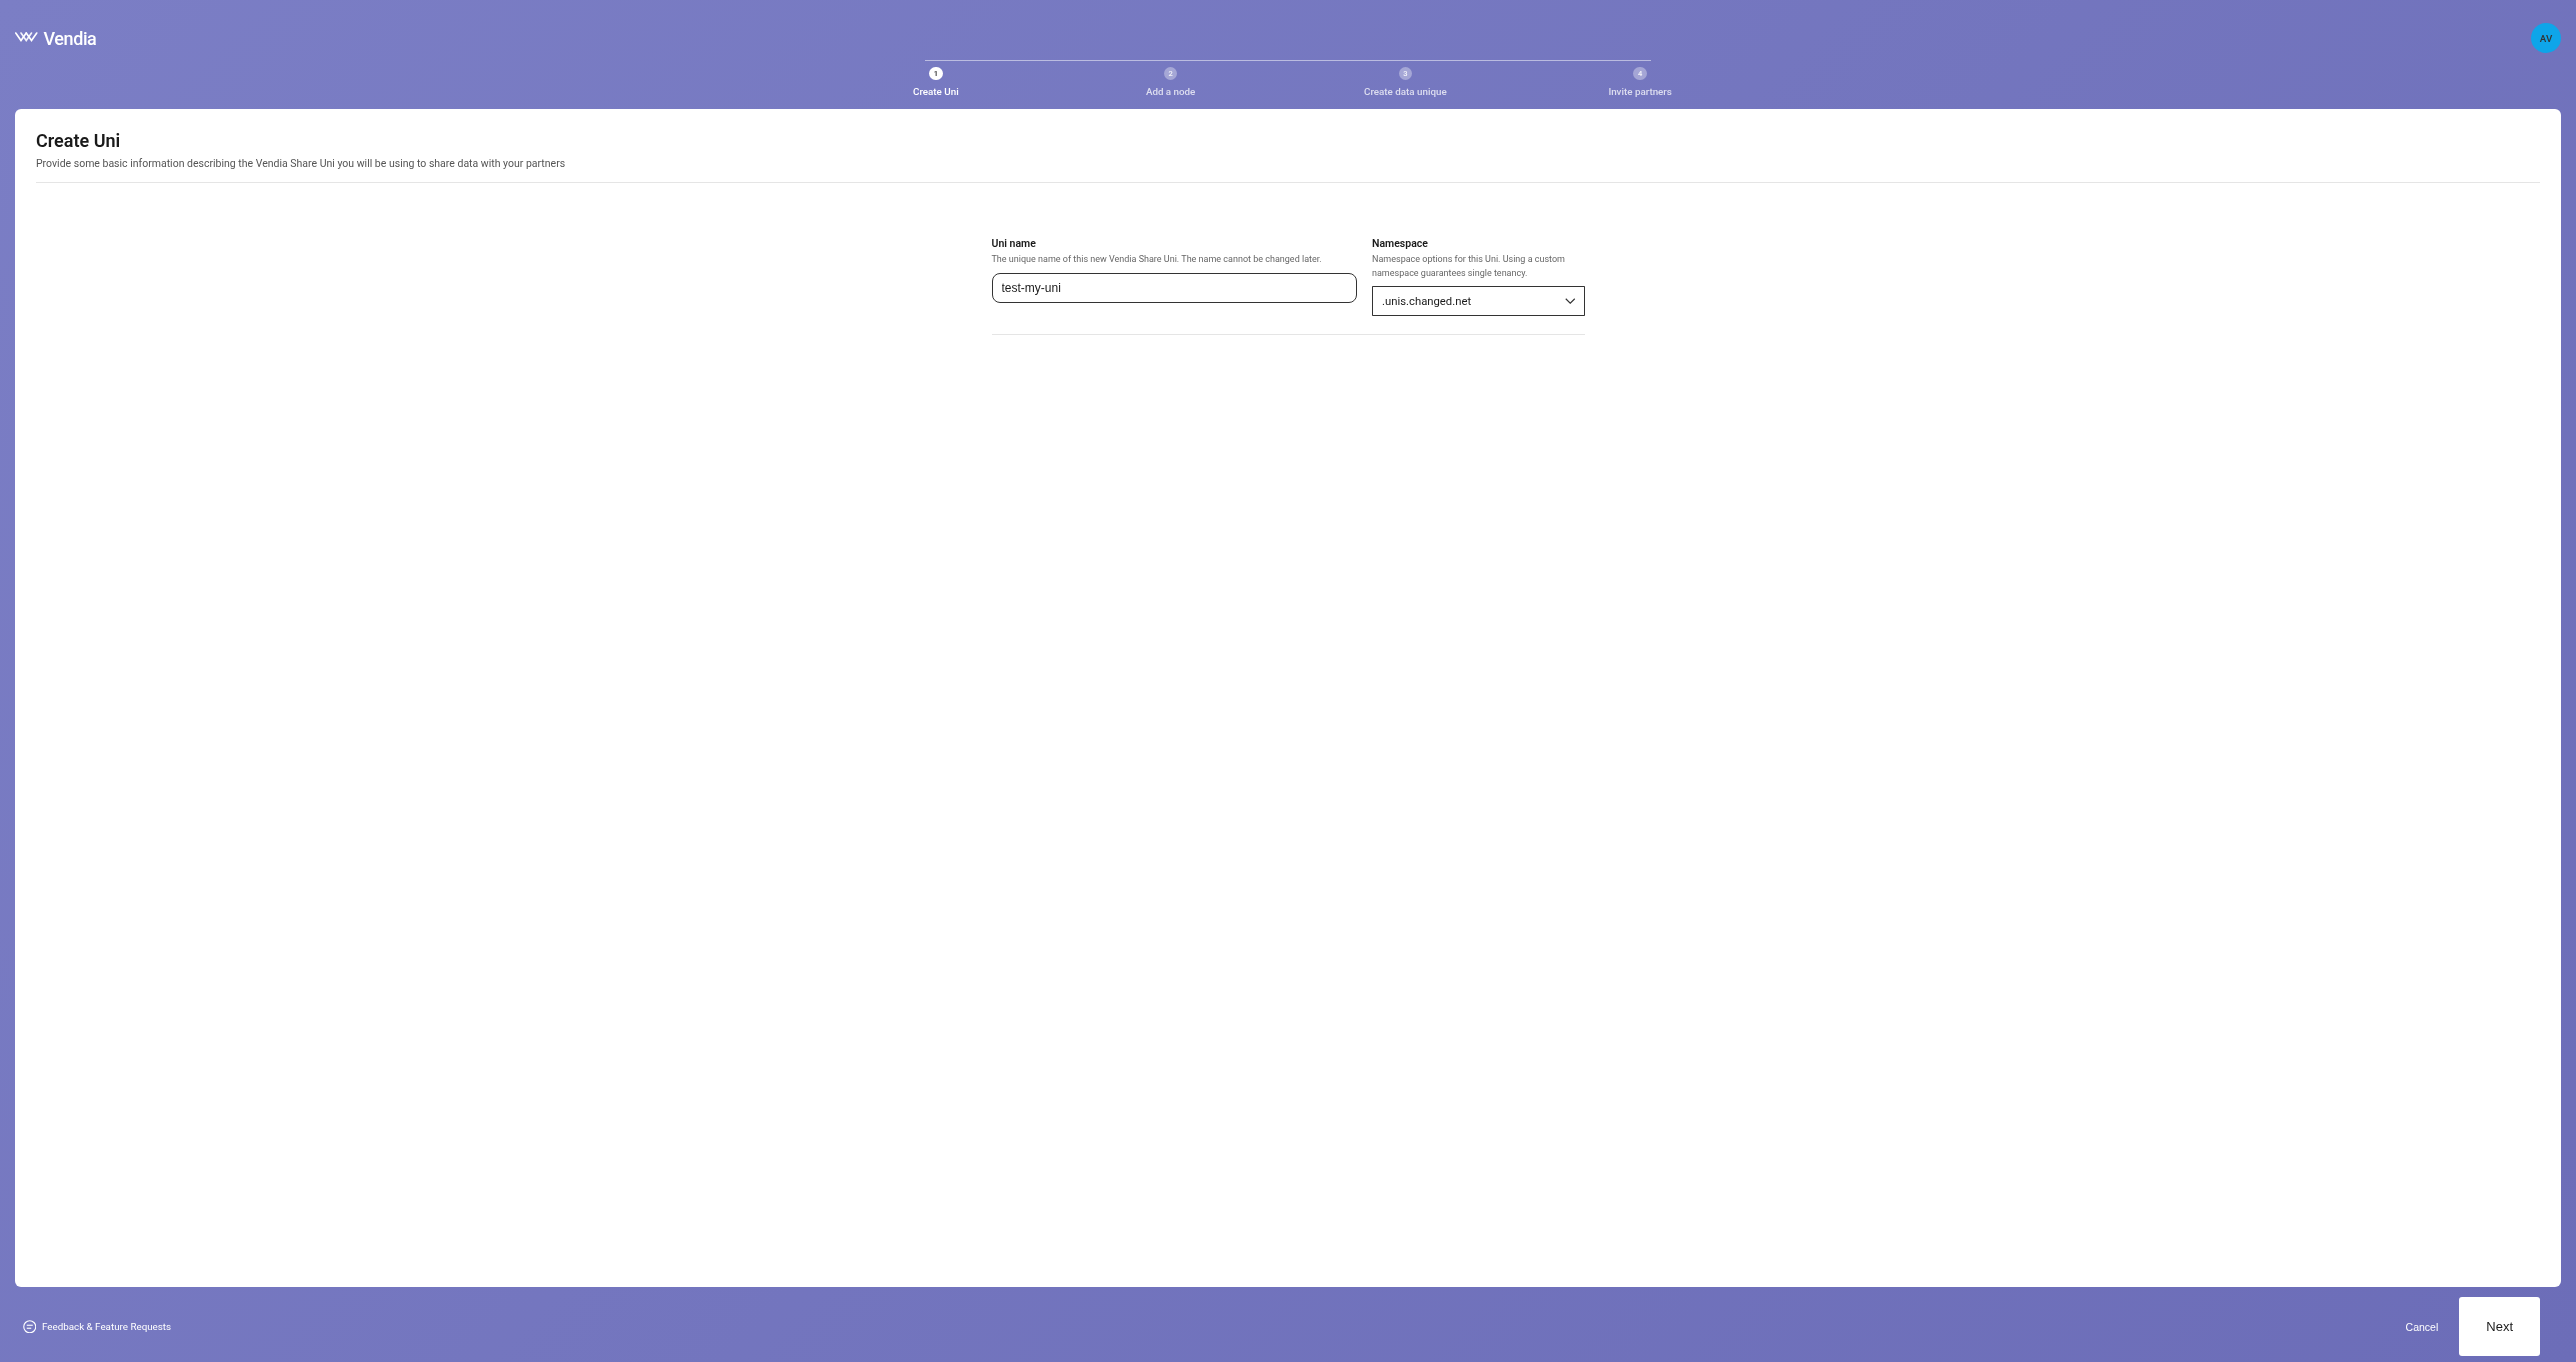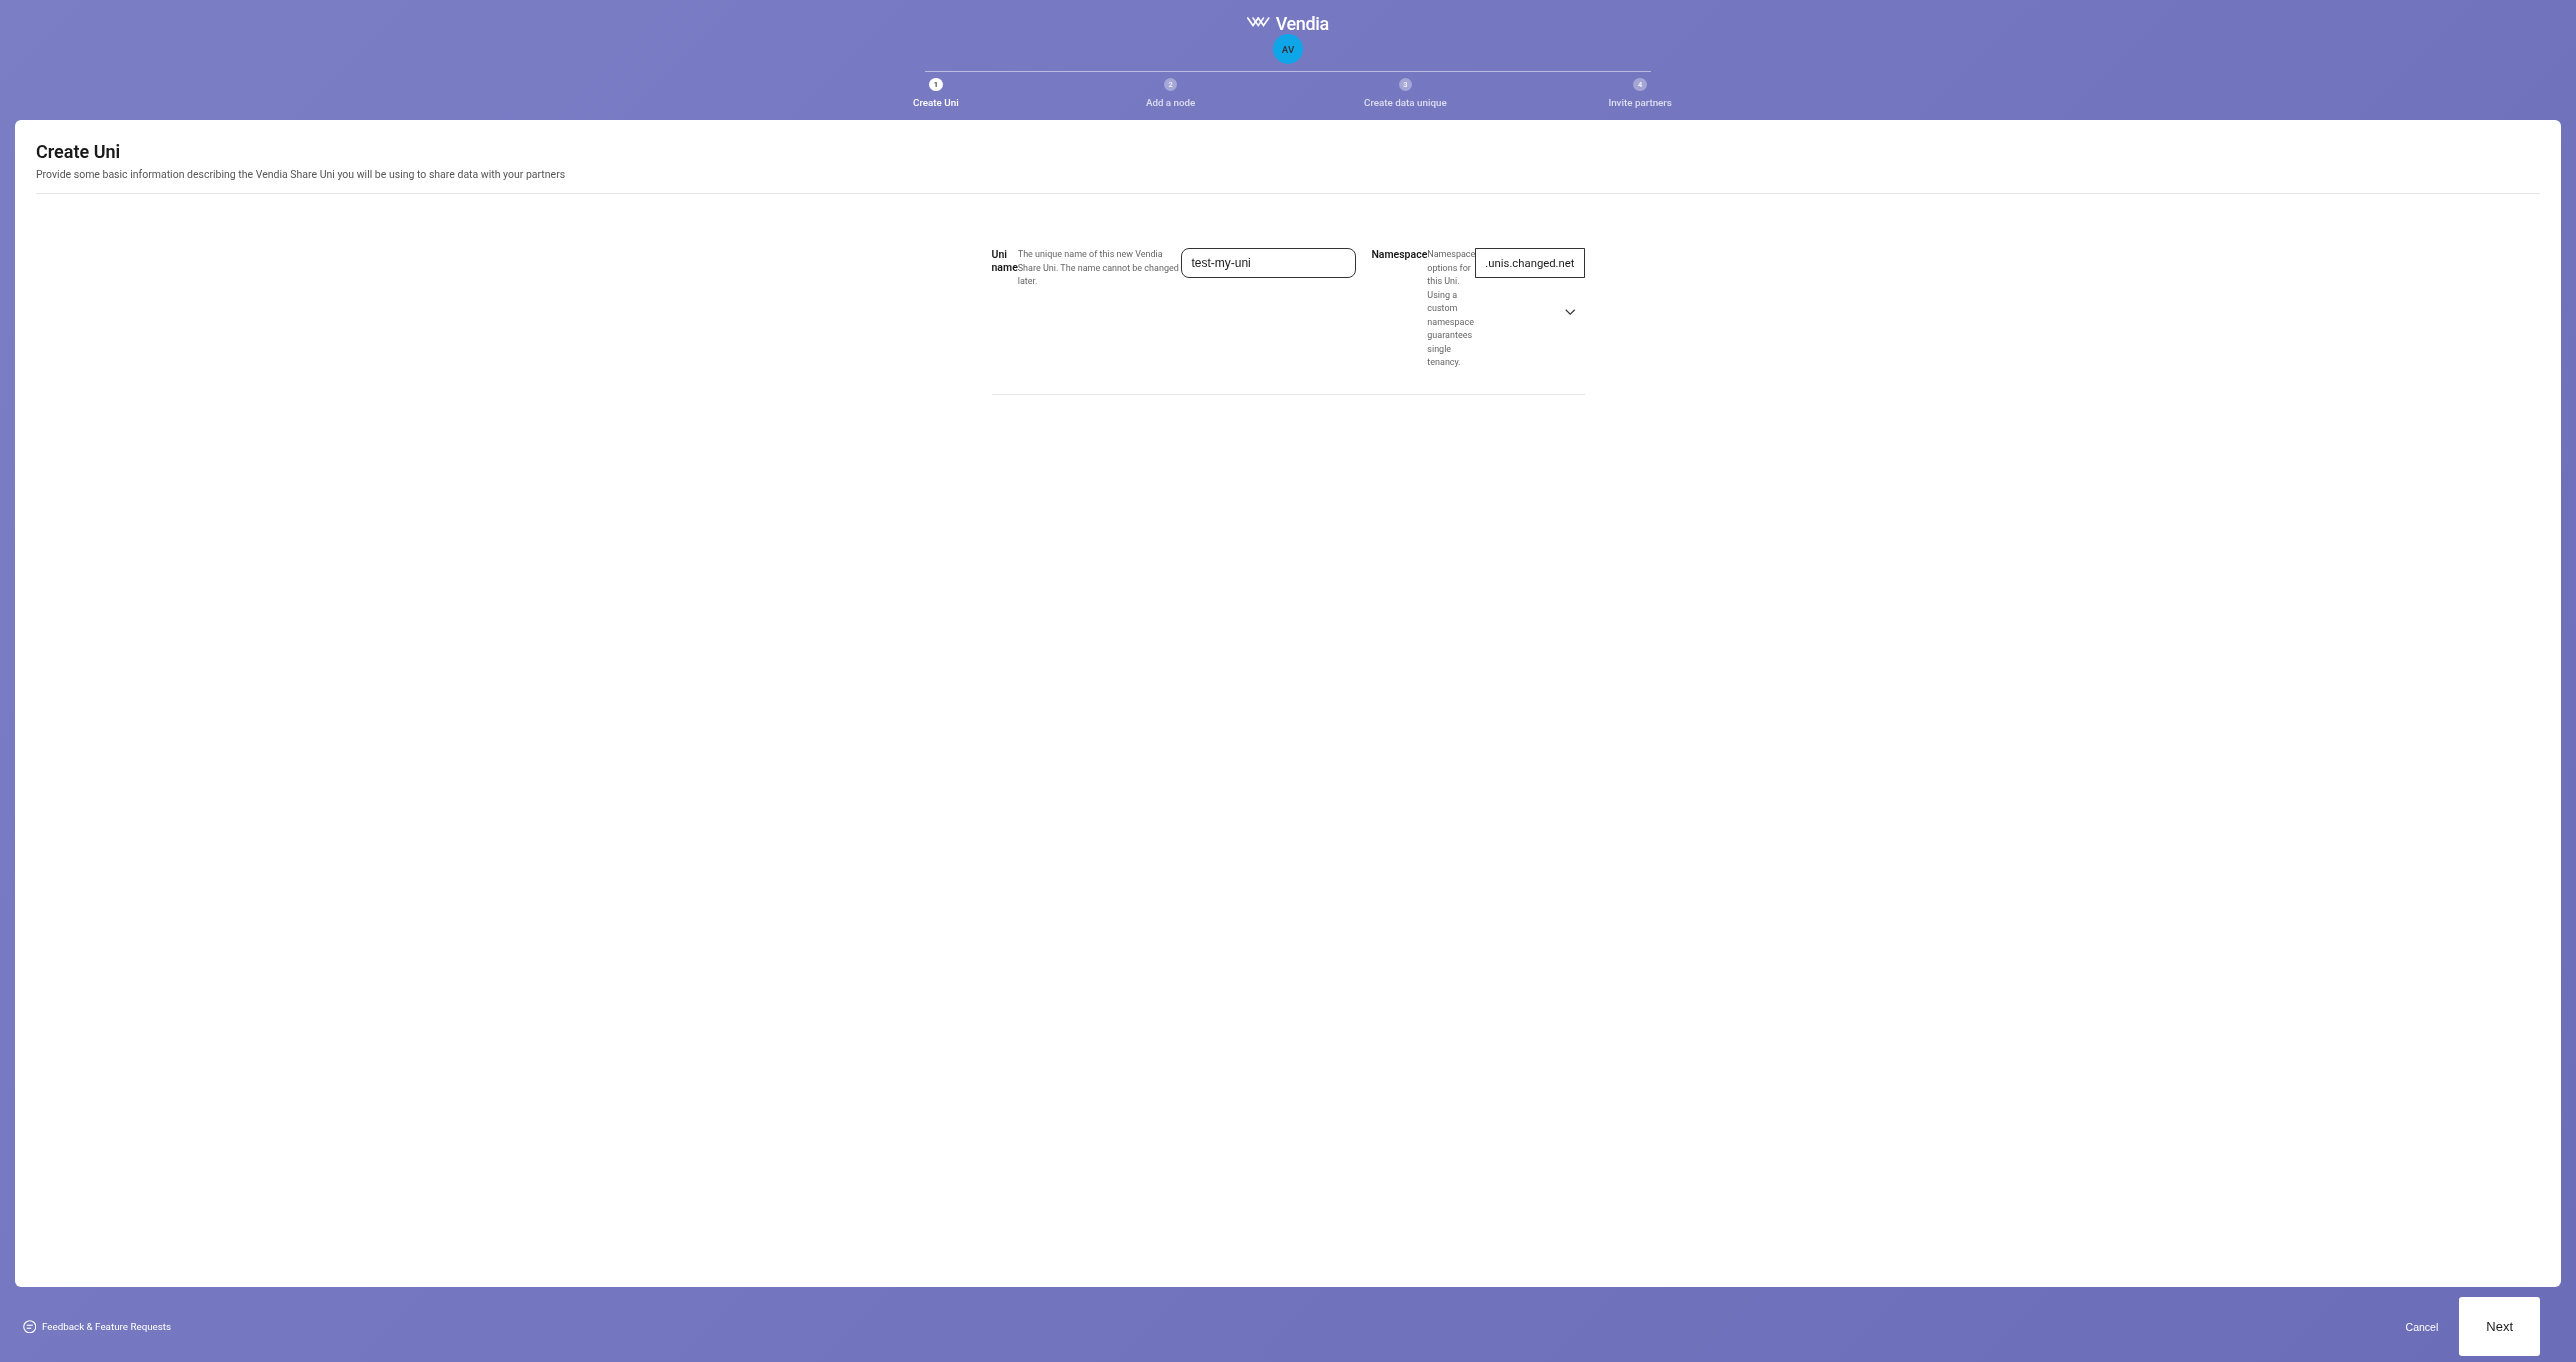--- a/index.html
+++ b/index.html
@@ -11,22 +11,21 @@
       font-family: -apple-system, BlinkMacSystemFont, "Segoe UI", Roboto, Helvetica, Arial, sans-serif;
       background: linear-gradient(135deg, #7b7ec5 0%, #6c6db8 100%);
       min-height: 100vh;
       display: flex;
       flex-direction: column;
     }
     .header {
       display: flex;
       justify-content: space-between;
       align-items: center;
-      padding: 13px 15px 0 15px;
-      flex-direction: column;
+      padding: 23px 15px 0 15px;
     }
     .logo {
       display: flex;
       align-items: center;
       gap: 6px;
       color: white;
     }
     .logo-icon {
       width: 22.5px;
       height: 16.5px;
@@ -136,20 +135,21 @@
       width: 100%;
     }
     .form-row {
       display: flex;
       gap: 15px;
       padding-bottom: 18px;
       border-bottom: 0.8px solid #e5e5e5;
     }
     .form-group {
       display: flex;
+      flex-direction: column;
     }
     .form-group.wide {
       flex: 1.72;
     }
     .form-group.narrow {
       flex: 1;
     }
     .field-label {
       font-size: 10.5px;
       font-weight: 600;

